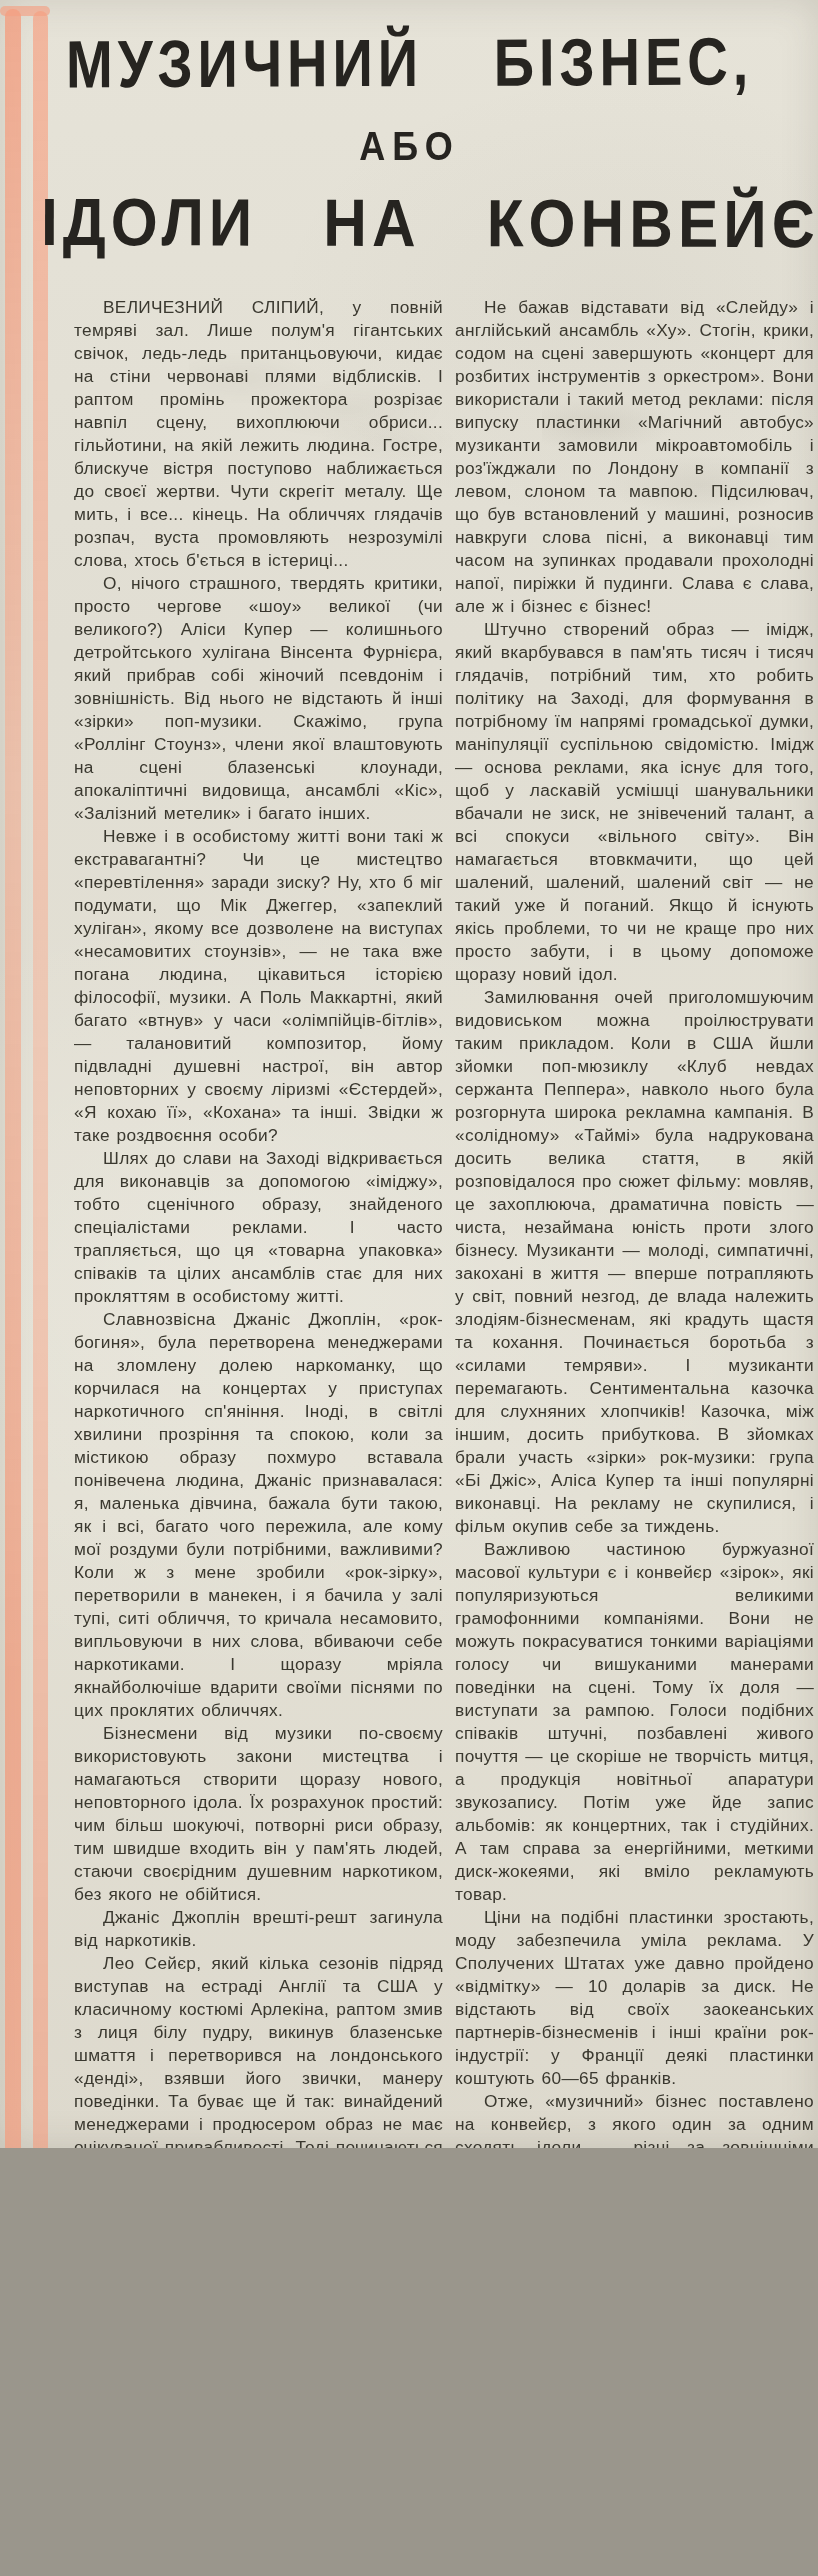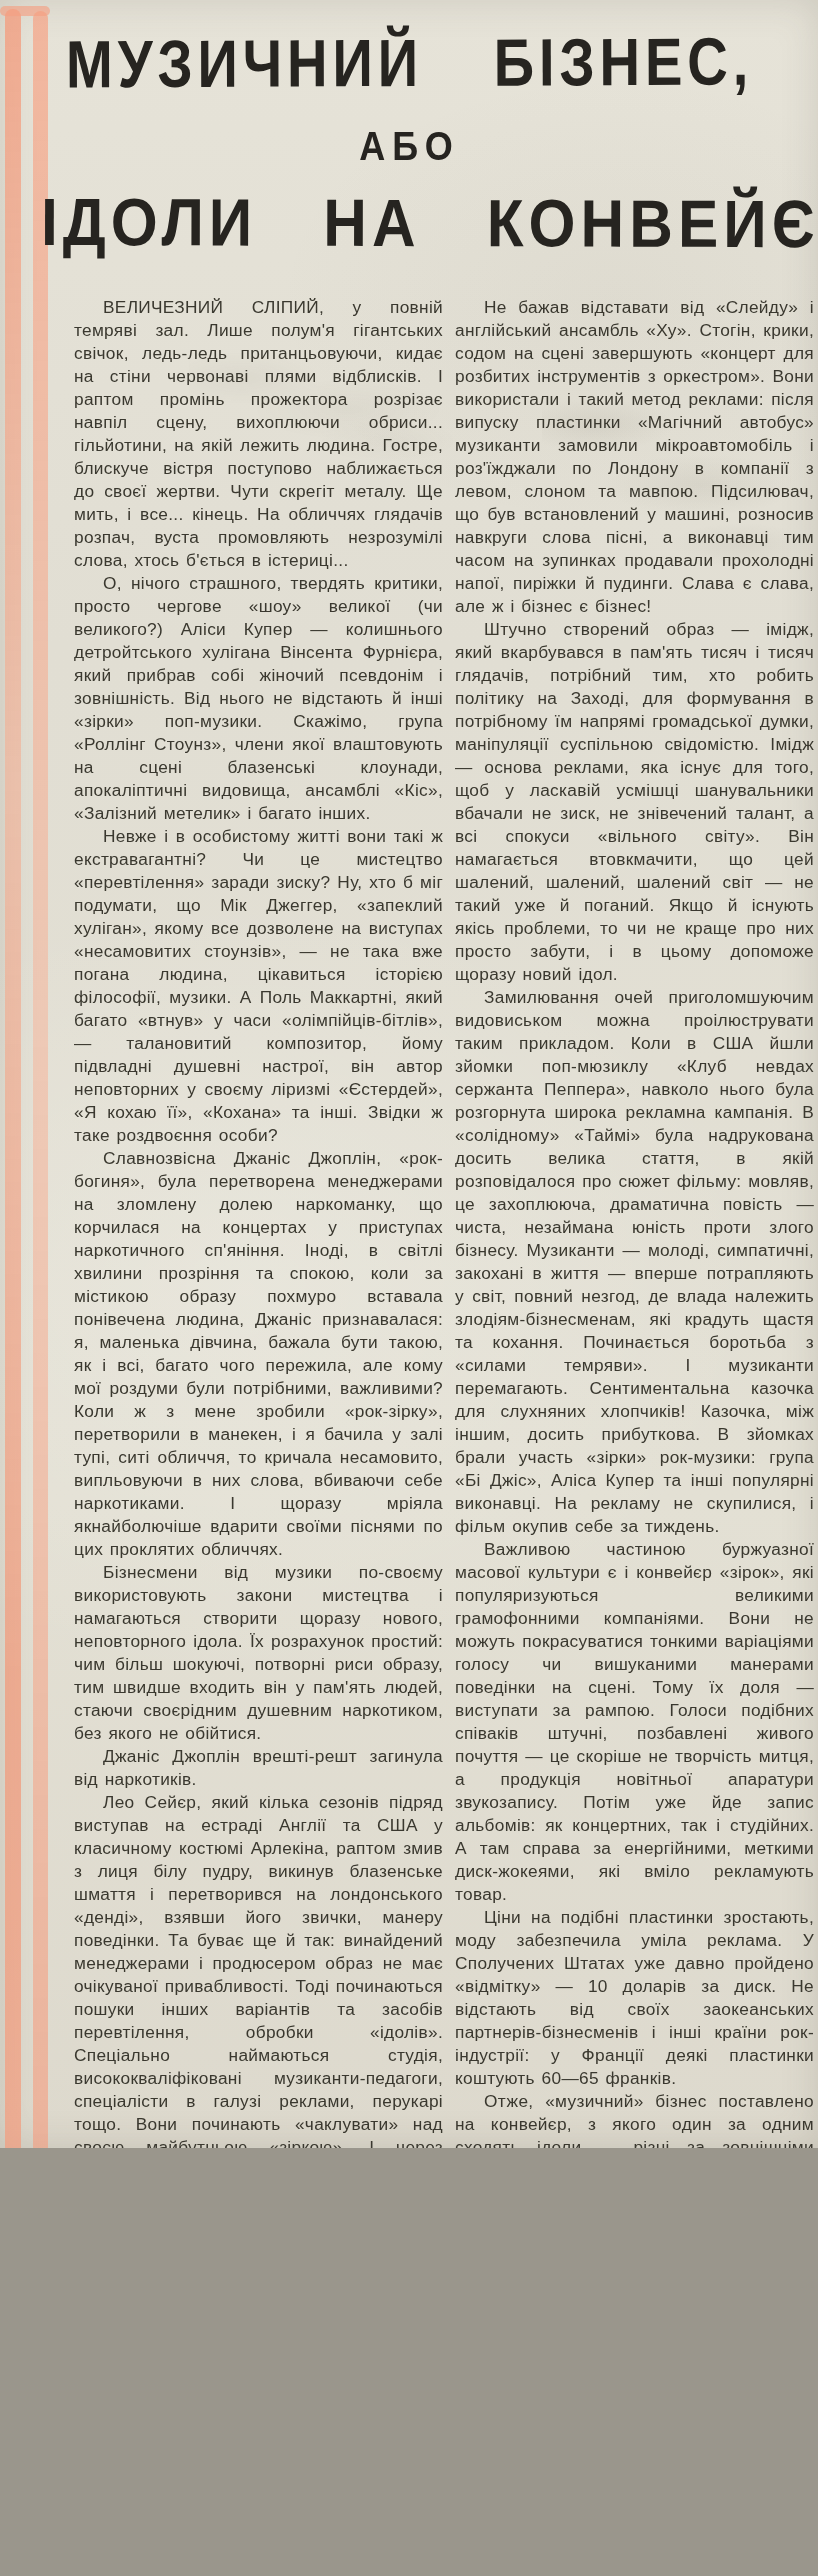--- a/index.html
+++ b/index.html
@@ -79,20 +79,21 @@
   <header class="headline">
     <div class="h1">МУЗИЧНИЙ БІЗНЕС,</div>
     <div class="h2">АБО</div>
     <div class="h3">ІДОЛИ НА КОНВЕЙЄРІ</div>
   </header>
 
   <div class="col col-left" id="col-left">
       <p>ВЕЛИЧЕЗНИЙ СЛІПИЙ, у повній темряві зал. Лише полум'я гігантських свічок, ледь-ледь пританцьовуючи, кидає на стіни червонаві плями відблисків. І раптом промінь прожектора розрізає навпіл сцену, вихоплюючи обриси... гільйотини, на якій лежить людина. Гостре, блискуче вістря поступово наближається до своєї жертви. Чути скрегіт металу. Ще мить, і все... кінець. На обличчях глядачів розпач, вуста промовляють незрозумілі слова, хтось б'ється в істериці...</p>
       <p>О, нічого страшного, твердять критики, просто чергове «шоу» великої (чи великого?) Аліси Купер — колишнього детройтського хулігана Вінсента Фурнієра, який прибрав собі жіночий псевдонім і зовнішність. Від нього не відстають й інші «зірки» поп-музики. Скажімо, група «Роллінг Стоунз», члени якої влаштовують на сцені блазенські клоунади, апокаліптичні видовища, ансамблі «Кіс», «Залізний метелик» і багато інших.</p>
       <p>Невже і в особистому житті вони такі ж екстравагантні? Чи це мистецтво «перевтілення» заради зиску? Ну, хто б міг подумати, що Мік Джеггер, «запеклий хуліган», якому все дозволене на виступах «несамовитих стоунзів», — не така вже погана людина, цікавиться історією філософії, музики. А Поль Маккартні, який багато «втнув» у часи «олімпійців-бітлів», — талановитий композитор, йому підвладні душевні настрої, він автор неповторних у своєму ліризмі «Єстердей», «Я кохаю її», «Кохана» та інші. Звідки ж таке роздвоєння особи?</p>
+      <p>Шлях до слави на Заході відкривається для виконавців за допомогою «іміджу», тобто сценічного образу, знайденого спеціалістами реклами. І часто трапляється, що ця «товарна упаковка» співаків та цілих ансамблів стає для них прокляттям в особистому житті.</p>
       <p>Славнозвісна Джаніс Джоплін, «рок-богиня», була перетворена менеджерами на зломлену долею наркоманку, що корчилася на концертах у приступах наркотичного сп'яніння. Іноді, в світлі хвилини прозріння та спокою, коли за містикою образу похмуро вставала понівечена людина, Джаніс признавалася: я, маленька дівчина, бажала бути такою, як і всі, багато чого пережила, але кому мої роздуми були потрібними, важливими? Коли ж з мене зробили «рок-зірку», перетворили в манекен, і я бачила у залі тупі, ситі обличчя, то кричала несамовито, випльовуючи в них слова, вбиваючи себе наркотиками. І щоразу мріяла якнайболючіше вдарити своїми піснями по цих проклятих обличчях.</p>
       <p>Бізнесмени від музики по-своєму використовують закони мистецтва і намагаються створити щоразу нового, неповторного ідола. Їх розрахунок простий: чим більш шокуючі, потворні риси образу, тим швидше входить він у пам'ять людей, стаючи своєрідним душевним наркотиком, без якого не обійтися.</p>
       <p>Джаніс Джоплін врешті-решт загинула від наркотиків.</p>
       <p>Лео Сейєр, який кілька сезонів підряд виступав на естраді Англії та США у класичному костюмі Арлекіна, раптом змив з лиця білу пудру, викинув блазенське шмаття і перетворився на лондонського «денді», взявши його звички, манеру поведінки. Та буває ще й так: винайдений менеджерами і продюсером образ не має очікуваної привабливості. Тоді починаються пошуки інших варіантів та засобів перевтілення, обробки «ідолів». Спеціально наймаються студія, висококваліфіковані музиканти-педагоги, спеціалісти в галузі реклами, перукарі тощо. Вони починають «чаклувати» над своєю майбутньою «зіркою». І через деякий час на сцені з'являється зовсім нова людина, з новою зачіскою, манерами, під новим псевдонімом.</p>
     </div>
 
   <div class="col col-right" id="col-right">
 
       <p>Не бажав відставати від «Слейду» і англійський ансамбль «Ху». Стогін, крики, содом на сцені завершують «концерт для розбитих інструментів з оркестром». Вони використали і такий метод реклами: після випуску пластинки «Магічний автобус» музиканти замовили мікроавтомобіль і роз'їжджали по Лондону в компанії з левом, слоном та мавпою. Підсилювач, що був встановлений у машині, розносив навкруги слова пісні, а виконавці тим часом на зупинках продавали прохолодні напої, пиріжки й пудинги. Слава є слава, але ж і бізнес є бізнес!</p>
       <p>Штучно створений образ — імідж, який вкарбувався в пам'ять тисяч і тисяч глядачів, потрібний тим, хто робить політику на Заході, для формування в потрібному їм напрямі громадської думки, маніпуляції суспільною свідомістю. Імідж — основа реклами, яка існує для того, щоб у ласкавій усмішці шанувальники вбачали не зиск, не знівечений талант, а всі спокуси «вільного світу». Він намагається втовкмачити, що цей шалений, шалений, шалений світ — не такий уже й поганий. Якщо й існують якісь проблеми, то чи не краще про них просто забути, і в цьому допоможе щоразу новий ідол.</p>

